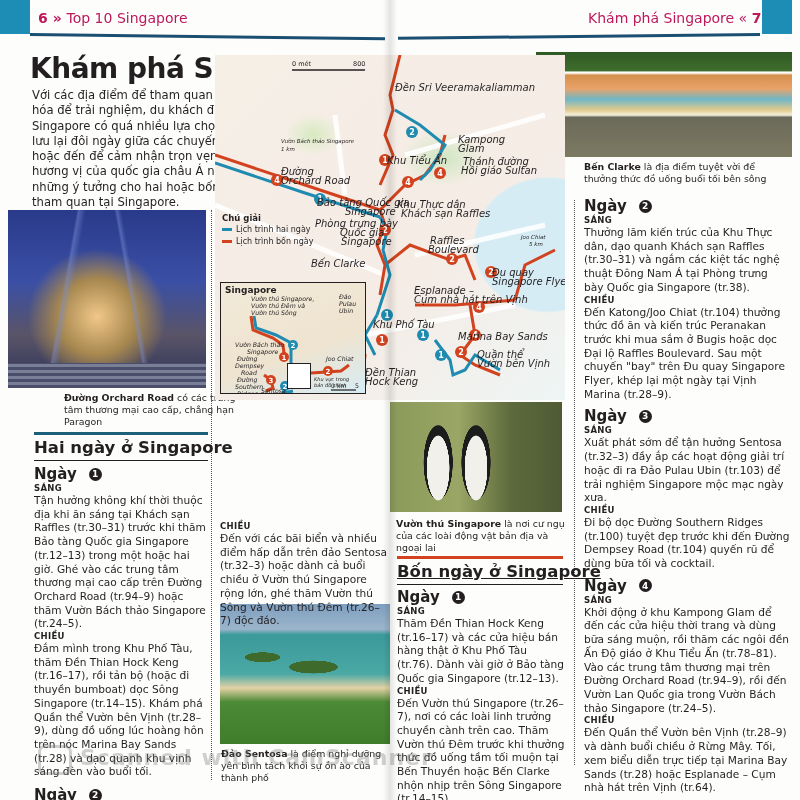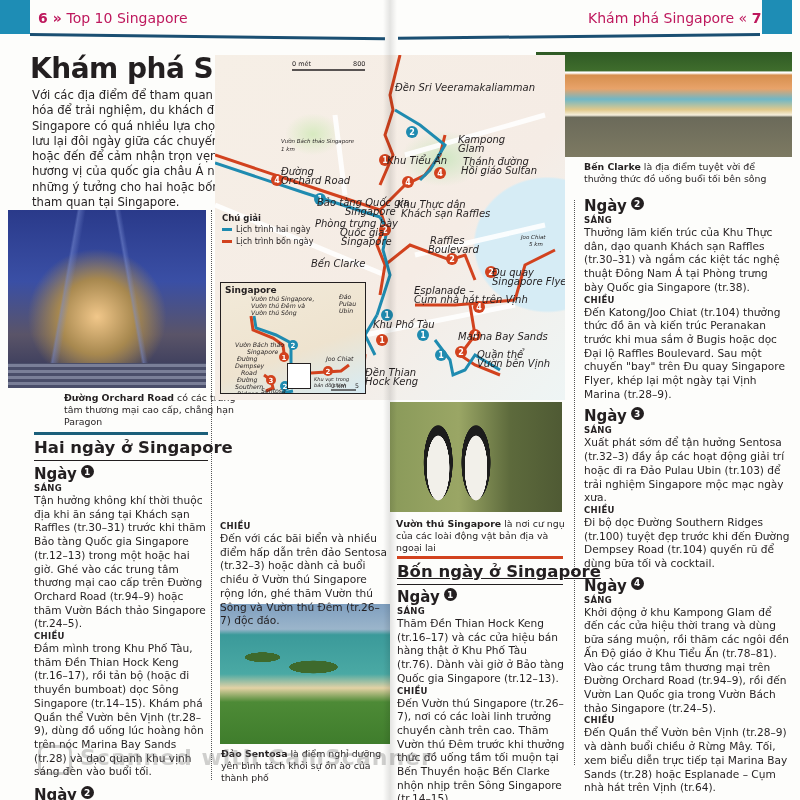--- a/index.html
+++ b/index.html
@@ -55,21 +55,21 @@
   .caption { position: absolute; font-size: 9.4px; line-height: 12px; color: #231f20; }
   .caption b { font-weight: bold; }
 
   
   .section-rule { position: absolute; height: 3px; }
   .section-title { position: absolute; font-size: 16.5px; font-weight: bold; }
   .section-underline { position: absolute; height: 1px; background: #231f20; }
 
   
   .col { position: absolute; font-size: 10.6px; line-height: 13.7px; }
-  .col .day { font-size: 15px; font-weight: bold; line-height: 18px; margin-top: 2px; display: flex; gap: 4px; }
+  .col .day { font-size: 15px; font-weight: bold; line-height: 18px; margin-top: 2px; display: flex; align-items: center; gap: 12px; }
   .col .day .num { display: inline-flex; width: 13px; height: 13px; border-radius: 50%; background: #231f20; color: #fff;
                    font-size: 9px; align-items: center; justify-content: center; font-weight: bold; }
   .col .part { font-size: 8.5px; font-weight: bold; letter-spacing: 0.3px; line-height: 11px; }
   .col p { margin: 0; }
   .dotted-v { position: absolute; width: 0; border-left: 1px dotted #555; }
 
   
   .map { position: absolute; left: 215px; top: 55px; width: 350px; height: 345px; overflow: hidden;
     background:
       radial-gradient(ellipse 60px 40px at 65% 30%, #cfe6c2 0%, transparent 70%),

